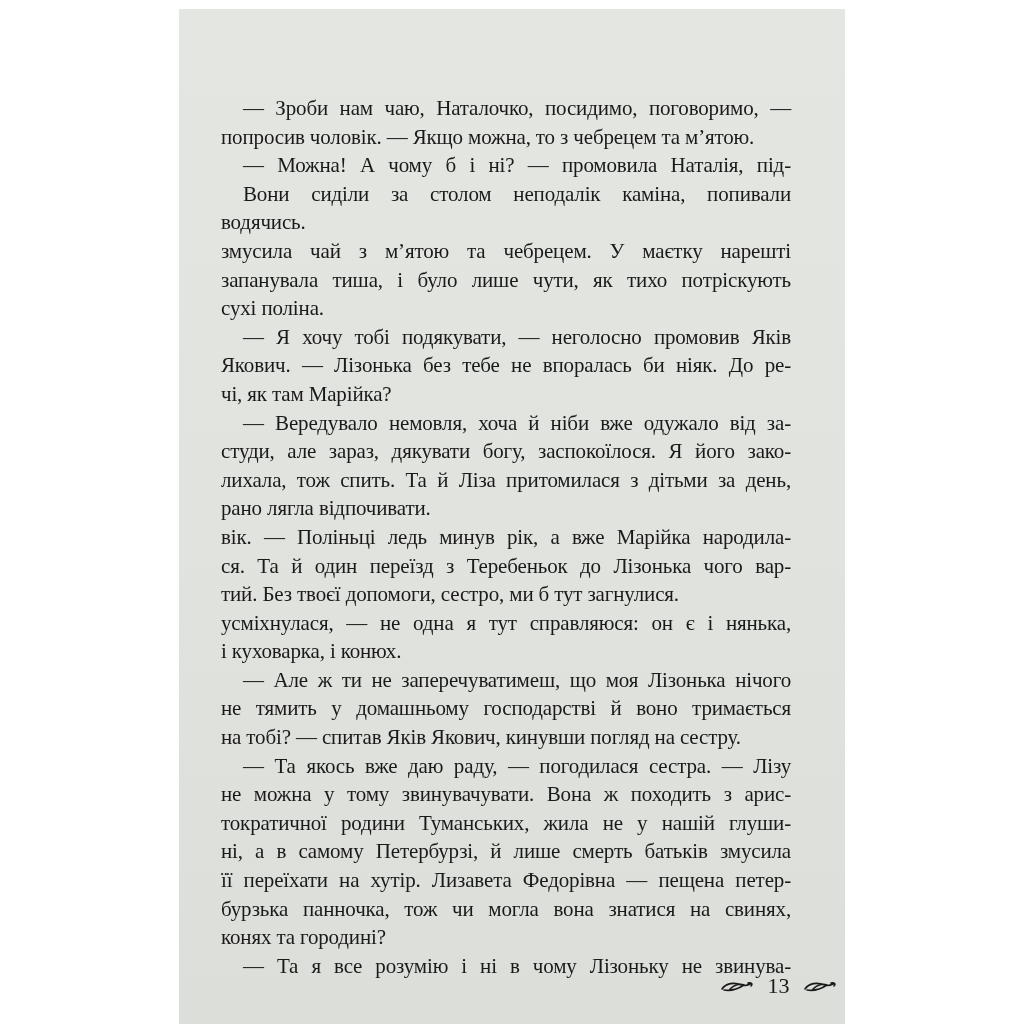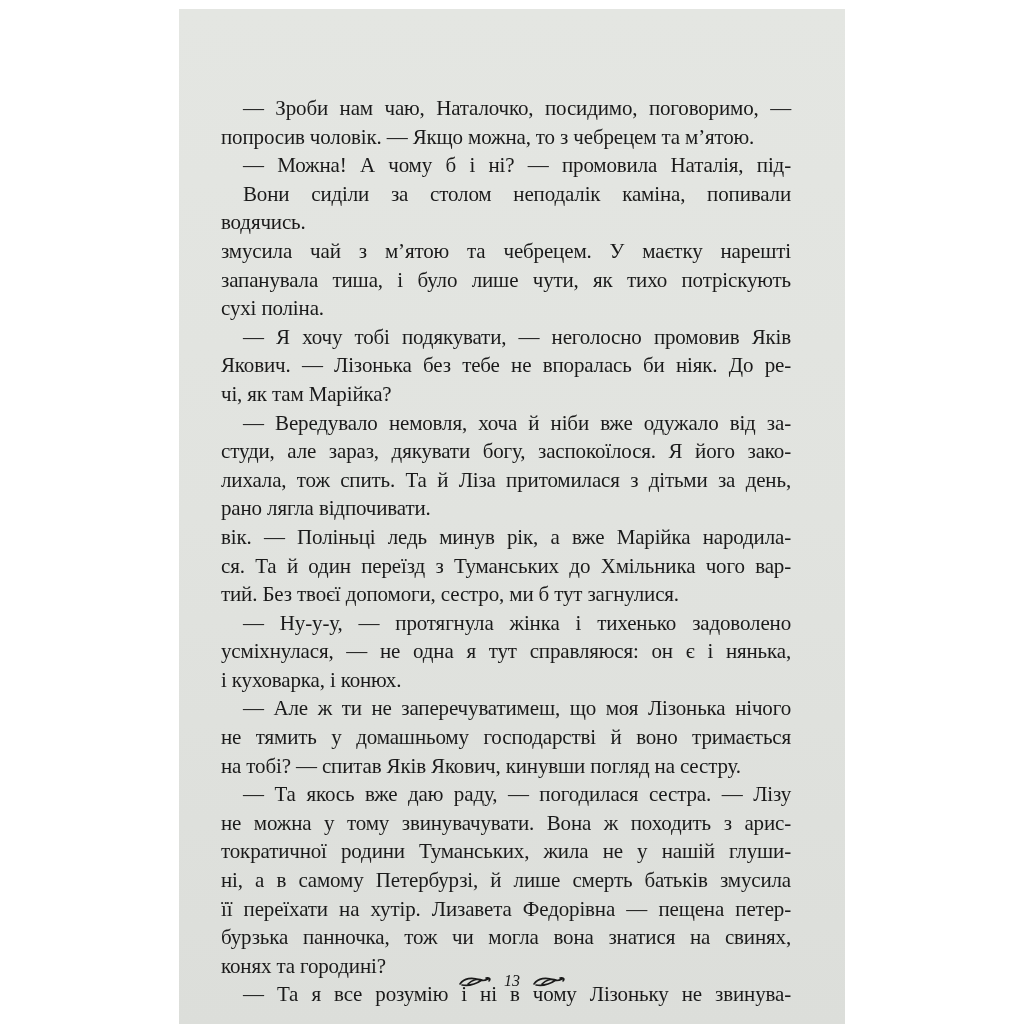--- a/index.html
+++ b/index.html
@@ -40,24 +40,23 @@
       padding-left: 22px;
     }
     .line.last {
       text-align-last: left;
     }
     .folio {
       position: absolute;
       left: 0;
       width: 666px;
       top: 962px;
-      text-align: center;
+      text-align: right;
       font-family: "Liberation Serif", "DejaVu Serif", serif;
-      font-style: italic;
-      font-size: 16px;
+      font-size: 22px;
       color: #1a1a1a;
     }
     .folio .orn {
       display: inline-block;
       vertical-align: middle;
       width: 34px;
       height: 14px;
       margin: 0 8px;
     }
     .folio .num {
@@ -78,23 +77,22 @@
       <span class="line">запанувала тиша, і було лише чути, як тихо потріскують</span>
       <span class="line last">сухі поліна.</span>
       <span class="line indent">— Я хочу тобі подякувати, — неголосно промовив Яків</span>
       <span class="line">Якович. — Лізонька без тебе не впоралась би ніяк. До ре-</span>
       <span class="line last">чі, як там Марійка?</span>
       <span class="line indent">— Вередувало немовля, хоча й ніби вже одужало від за-</span>
       <span class="line">студи, але зараз, дякувати богу, заспокоїлося. Я його зако-</span>
       <span class="line">лихала, тож спить. Та й Ліза притомилася з дітьми за день,</span>
       <span class="line last">рано лягла відпочивати.</span>
       <span class="line">вік. — Поліньці ледь минув рік, а вже Марійка народила-</span>
-      <span class="line">ся. Та й один переїзд з Туманських до Хмільника чого вар-</span>
+      <span class="line">ся. Та й один переїзд з Теребеньок до Лізонька чого вар-</span>
       <span class="line last">тий. Без твоєї допомоги, сестро, ми б тут загнулися.</span>
-      <span class="line indent">— Ну-у-у, — протягнула жінка і тихенько задоволено</span>
       <span class="line">усміхнулася, — не одна я тут справляюся: он є і нянька,</span>
       <span class="line last">і куховарка, і конюх.</span>
       <span class="line indent">— Але ж ти не заперечуватимеш, що моя Лізонька нічого</span>
       <span class="line">не тямить у домашньому господарстві й воно тримається</span>
       <span class="line last">на тобі? — спитав Яків Якович, кинувши погляд на сестру.</span>
       <span class="line indent">— Та якось вже даю раду, — погодилася сестра. — Лізу</span>
       <span class="line">не можна у тому звинувачувати. Вона ж походить з арис-</span>
       <span class="line">тократичної родини Туманських, жила не у нашій глуши-</span>
       <span class="line">ні, а в самому Петербурзі, й лише смерть батьків змусила</span>
       <span class="line">її переїхати на хутір. Лизавета Федорівна — пещена петер-</span>

